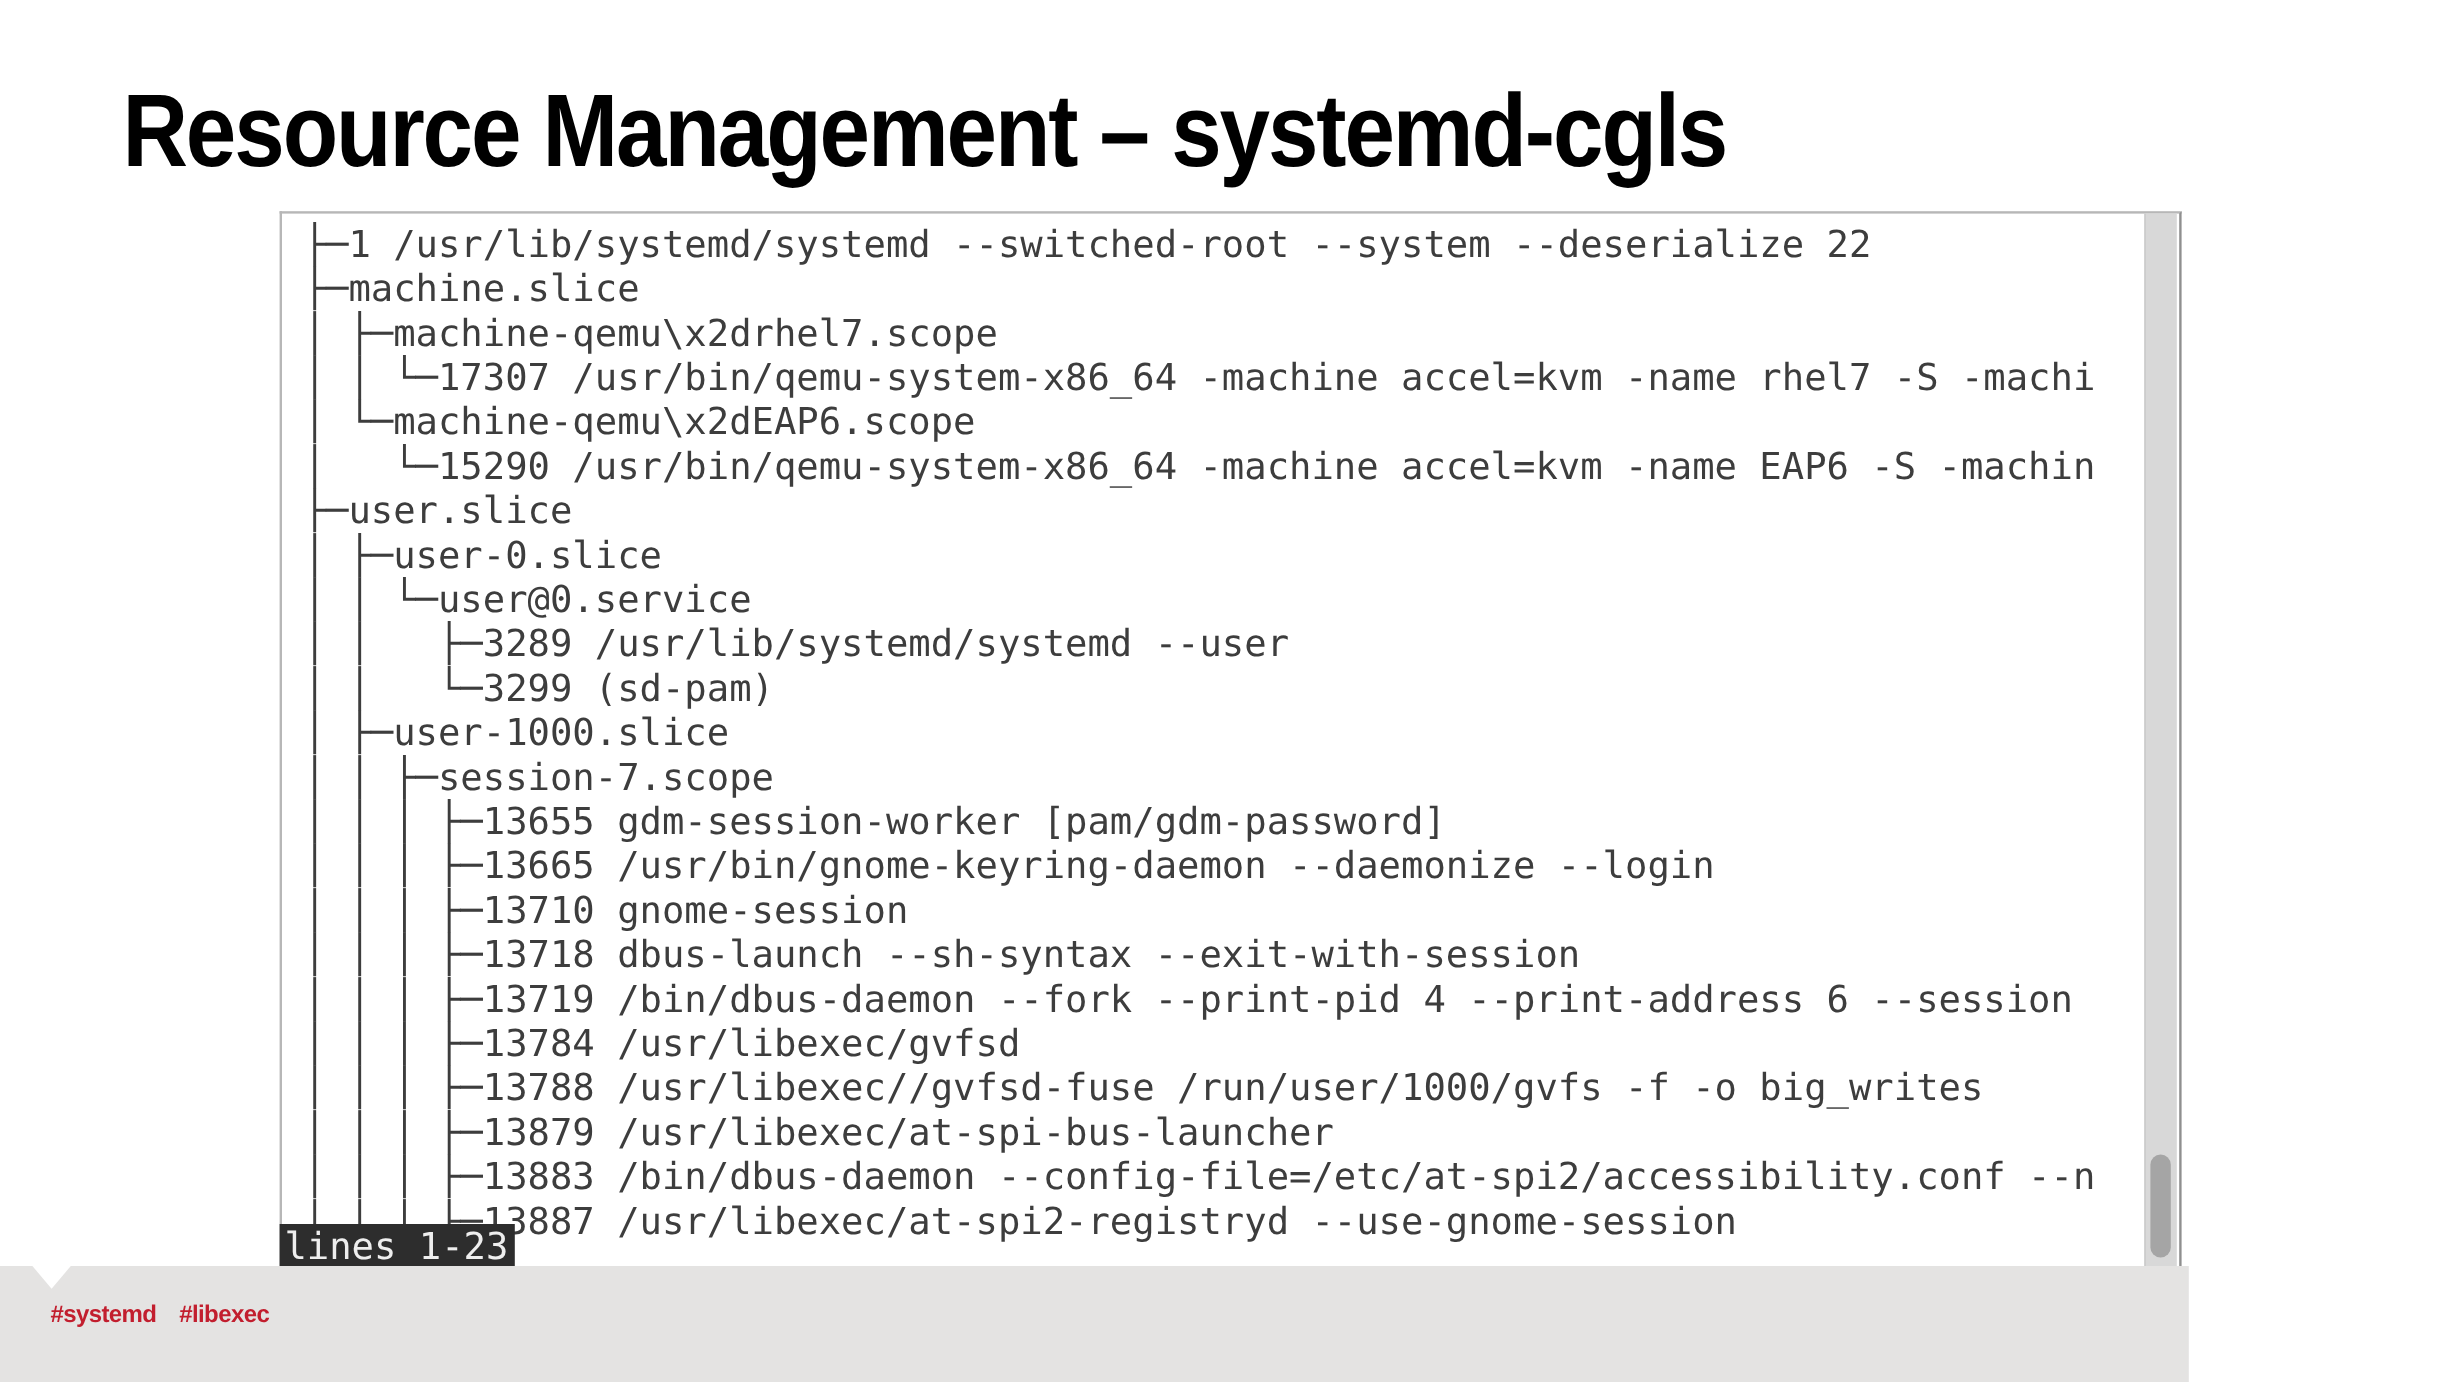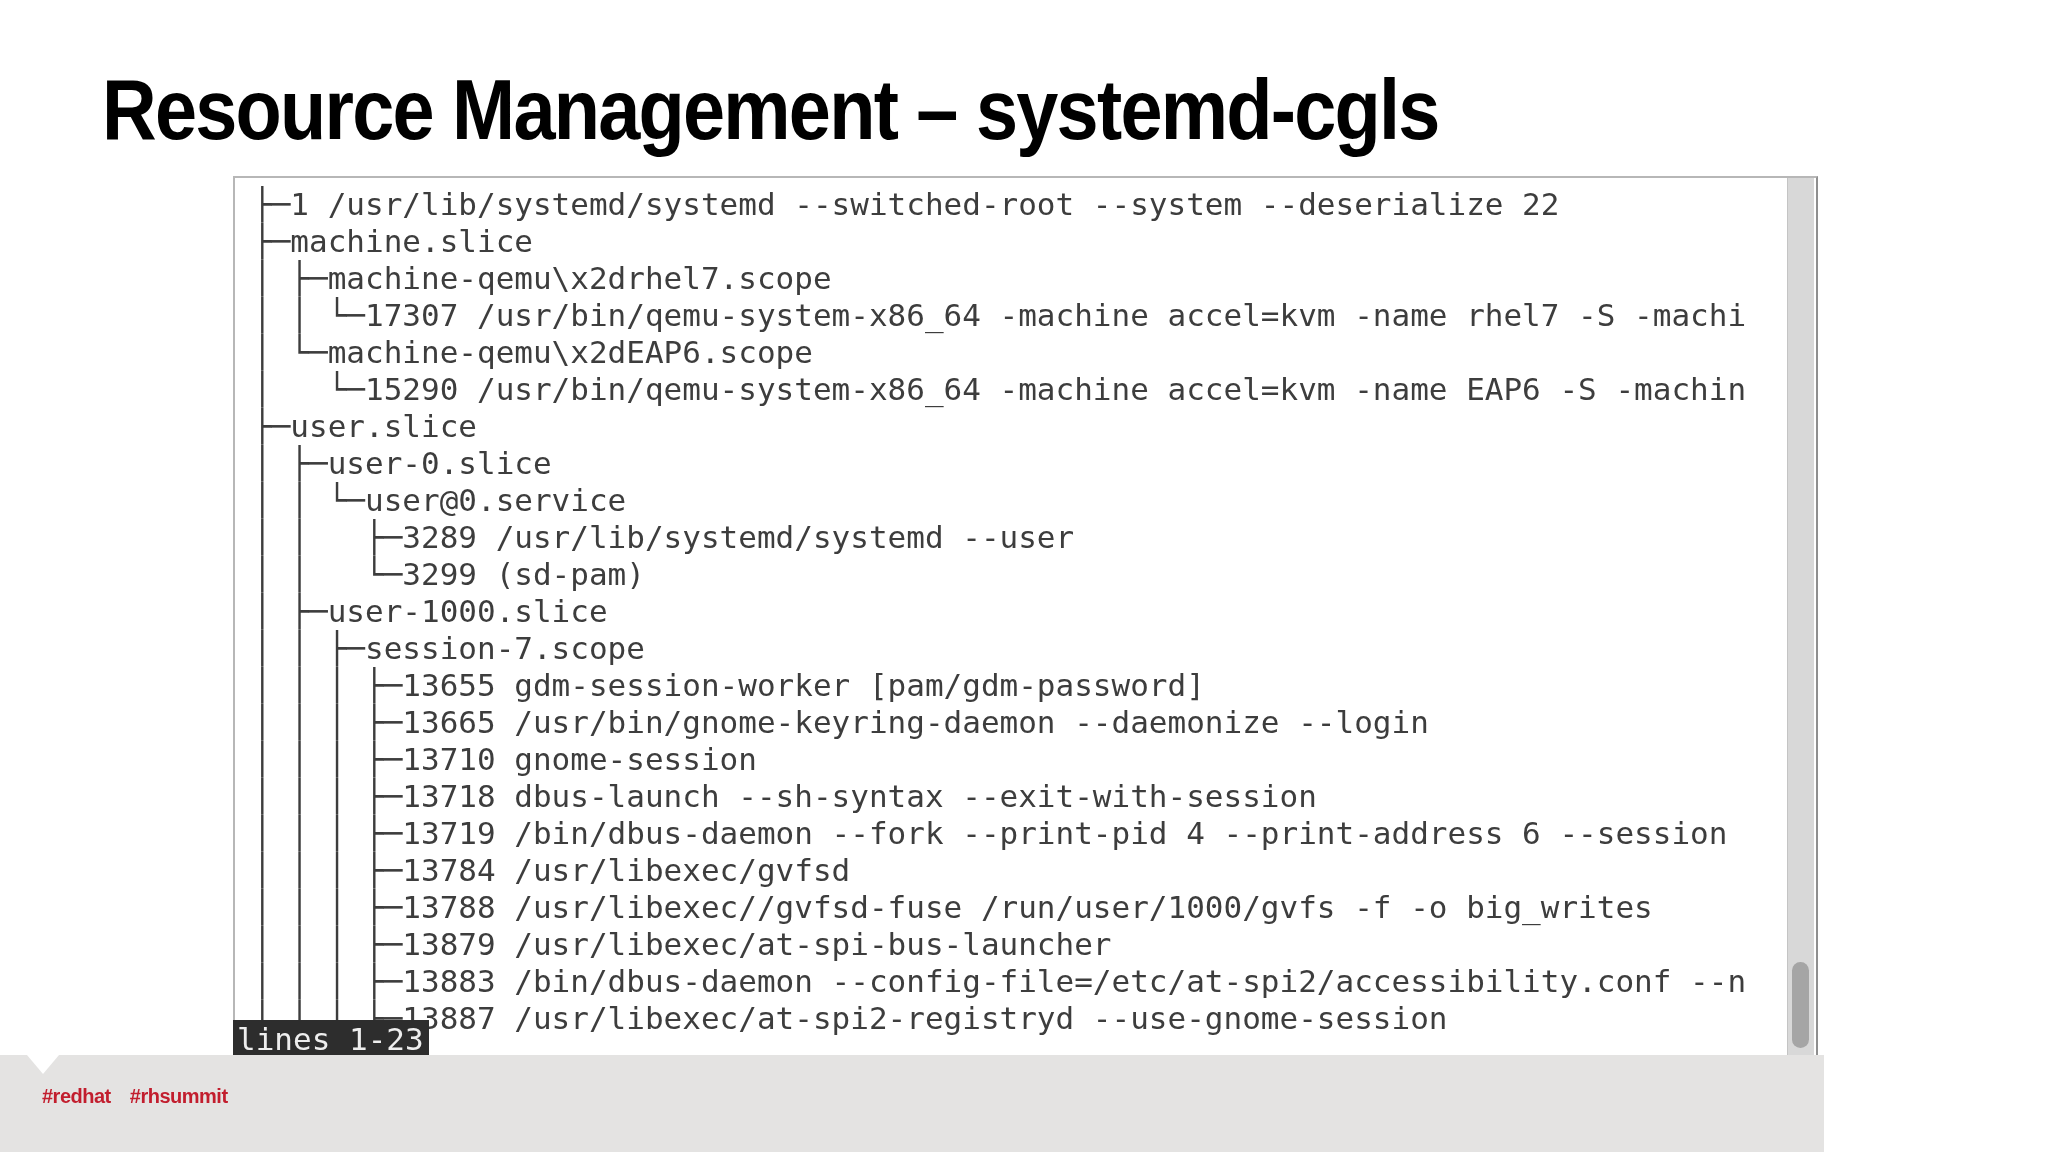--- a/index.html
+++ b/index.html
@@ -110,22 +110,22 @@
 │ │ │ ├─13887 /usr/libexec/at-spi2-registryd --use-gnome-session</pre>
     <div id="scrollbar">
       <div id="scrollbar-thumb"></div>
     </div>
     <div id="status-badge">lines 1-23</div>
   </div>
 
   <div id="footer">
     <div id="footer-notch"></div>
     <div id="hashtags">
-      <span class="tag">#redhat</span>
-      <span class="tag">#rhsummit</span>
+      <span class="tag">#systemd</span>
+      <span class="tag">#libexec</span>
     </div>
     <svg id="redhat-logo" width="190" height="62" viewBox="0 0 190 62">
       <g>
         <circle cx="28" cy="32" r="26" fill="#111111"></circle>
         <path d="M8 44 Q 18 35 30 39 Q 41 42 48 37 Q 45 52 30 56 Q 15 55 8 44 Z" fill="#ffffff"></path>
         <path d="M6 40 Q 12 46 20 48 Q 14 42 14 36 Z" fill="#ffffff"></path>
         <g transform="rotate(-14 28 24)">
           <path d="M9 24 Q 11 7 26 6 Q 42 5 46 22 Q 28 31 9 24 Z" fill="#d8121c"></path>
           <ellipse cx="28" cy="25" rx="28" ry="8.5" fill="#d8121c"></ellipse>
         </g>

